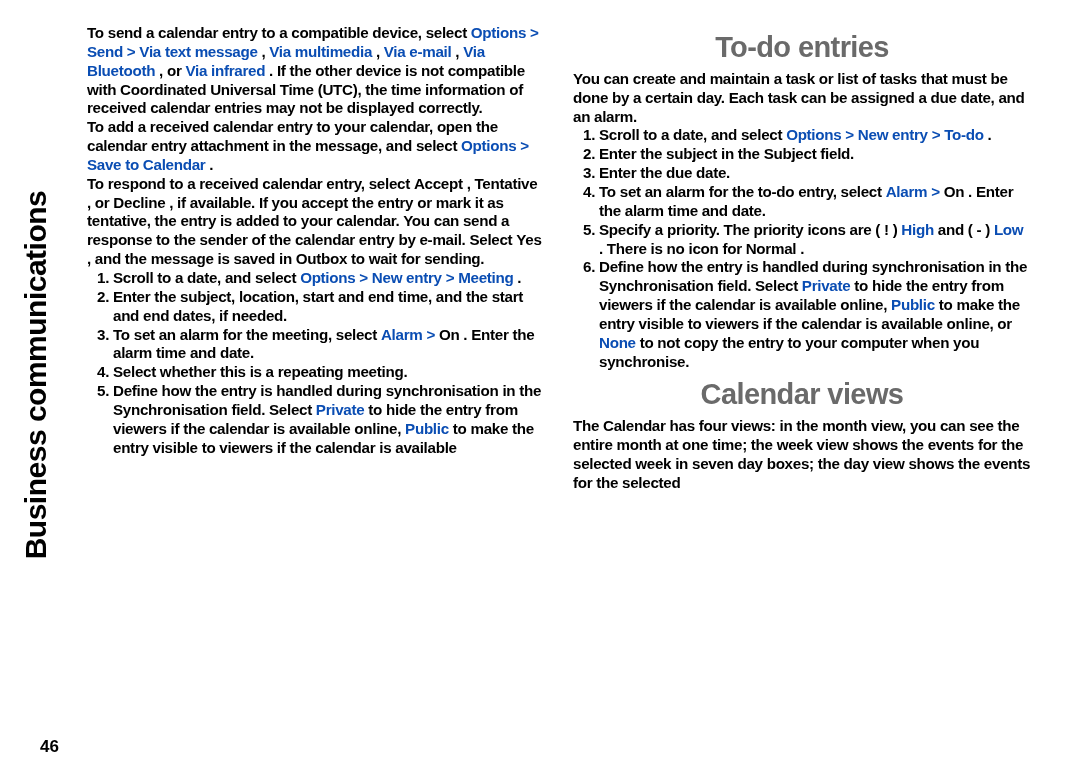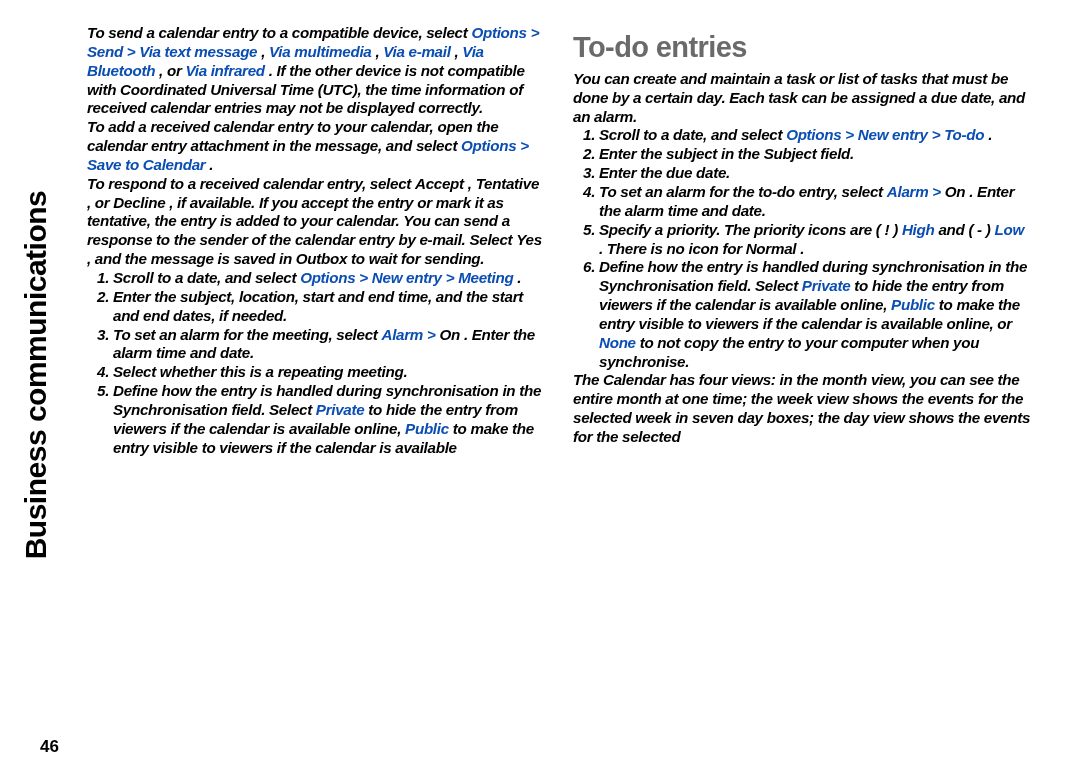--- a/index.html
+++ b/index.html
@@ -53,31 +53,31 @@
   .col {
     width: 458px;
     display: flex;
     flex-direction: column;
     font-size: 15.2px;
     line-height: 1.24;
     letter-spacing: -0.3px;
   }
   .col p, .col ol, .col li {
     margin: 0;
-    font-style: italic;
   }
   .para {
     margin-bottom: 12px;
   }
   h2 {
     font-size: 29px;
     font-weight: 800;
     color: #6a6a6a;
     margin: 6px 0 4px 0;
     letter-spacing: -0.6px;
+    text-align: center;
   }
   ol {
     padding-left: 26px;
     margin: 0 0 10px 0;
   }
   ol li {
     margin-bottom: 4px;
     padding-left: 0px;
   }
   .ui { color: #0a4db3; font-weight: 800; }
@@ -226,18 +226,19 @@
           <span> field. Select </span>
           <span class="ui">Private</span>
           <span> to hide the entry from viewers if the calendar is available online, </span>
           <span class="ui">Public</span>
           <span> to make the entry visible to viewers if the calendar is available online, or </span>
           <span class="ui">None</span>
           <span> to not copy the entry to your computer when you synchronise.</span>
         </li>
       </ol>
 
+      <h2>Calendar views</h2>
       <p class="para">The Calendar has four views: in the month view, you can see the entire month at one time; the week view shows the events for the selected week in seven day boxes; the day view shows the events for the selected</p>
 
     </div>
 
   </div>
 </div>
 
 </body></html>

